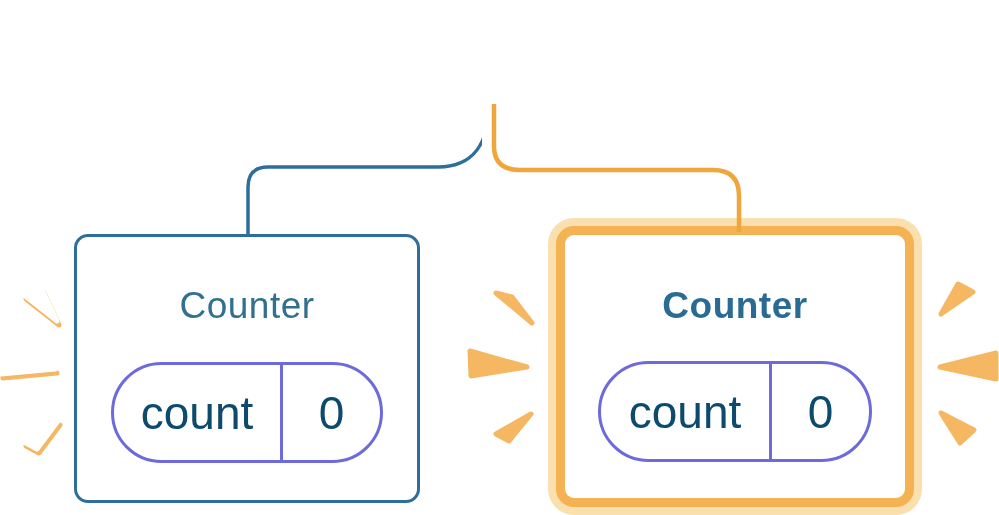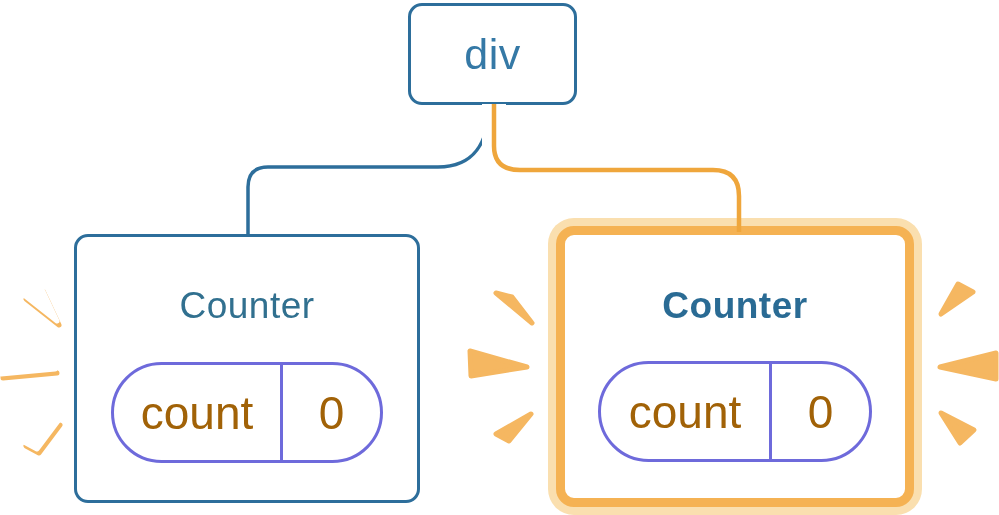--- a/index.html
+++ b/index.html
@@ -28,36 +28,33 @@
     box-shadow:0 0 0 8px #FADFAF;padding-top:44px;
   }
   .counter-title{
     margin:8px;text-align:center;font-size:37px;line-height:37px;
     font-weight:400;color:#31708F;letter-spacing:0.5px;
   }
   .counter-right .counter-title{font-weight:700;color:#2A6B94;}
   .state-pill{
     box-sizing:border-box;height:101px;border:3px solid #6E6ADB;border-radius:52px;
     display:flex;align-items:stretch;overflow:hidden;background:#ffffff;
-    color:#a16207;font-size:46px;
+    color:#0c4a6e;font-size:46px;
   }
   .counter-left .state-pill{width:272px;margin:38px auto 0;}
   .counter-right .state-pill{width:274px;margin:37px auto 0;}
   .pill-key{flex:1;display:flex;align-items:center;justify-content:center;}
   .pill-divider{width:3px;background:#6E6ADB;}
   .pill-value{width:97px;display:flex;align-items:center;justify-content:center;}
 </style>
 </head>
 <body>
 
 <div class="canvas">
 
-  <div class="node root-node">
-    <span class="node-label">div</span>
-  </div>
 
   <div class="node counter-node counter-left">
     <h2 class="counter-title">Counter</h2>
     <div class="state-pill">
       <span class="pill-key">count</span>
       <span class="pill-divider"></span>
       <span class="pill-value">0</span>
     </div>
   </div>
 

